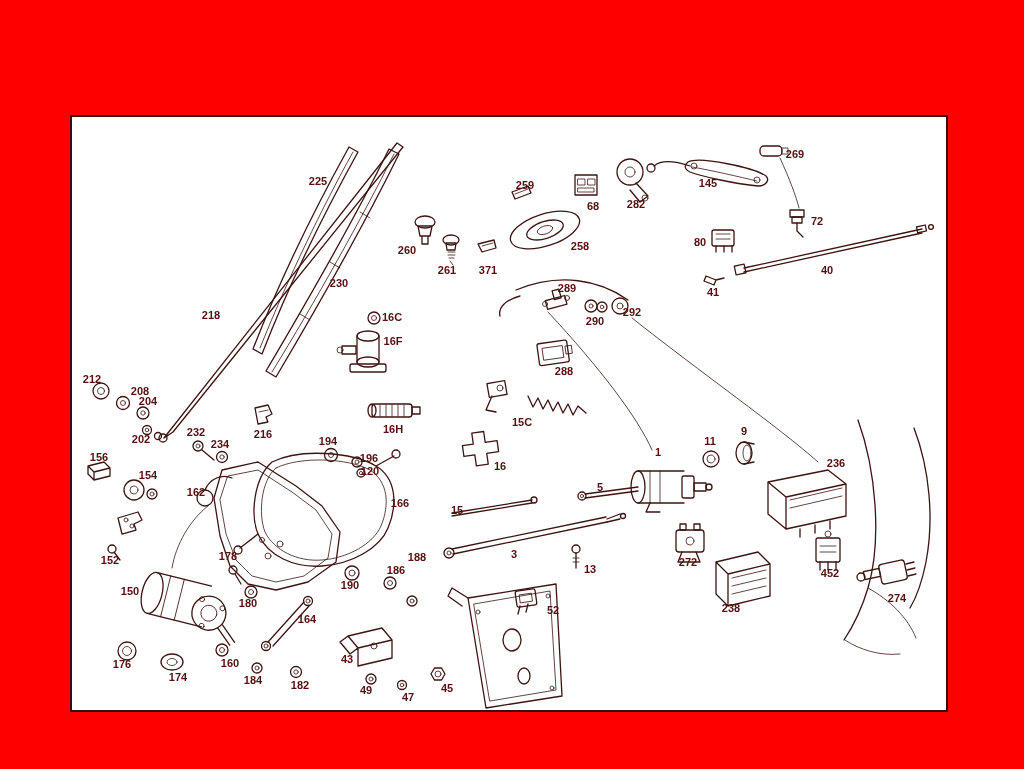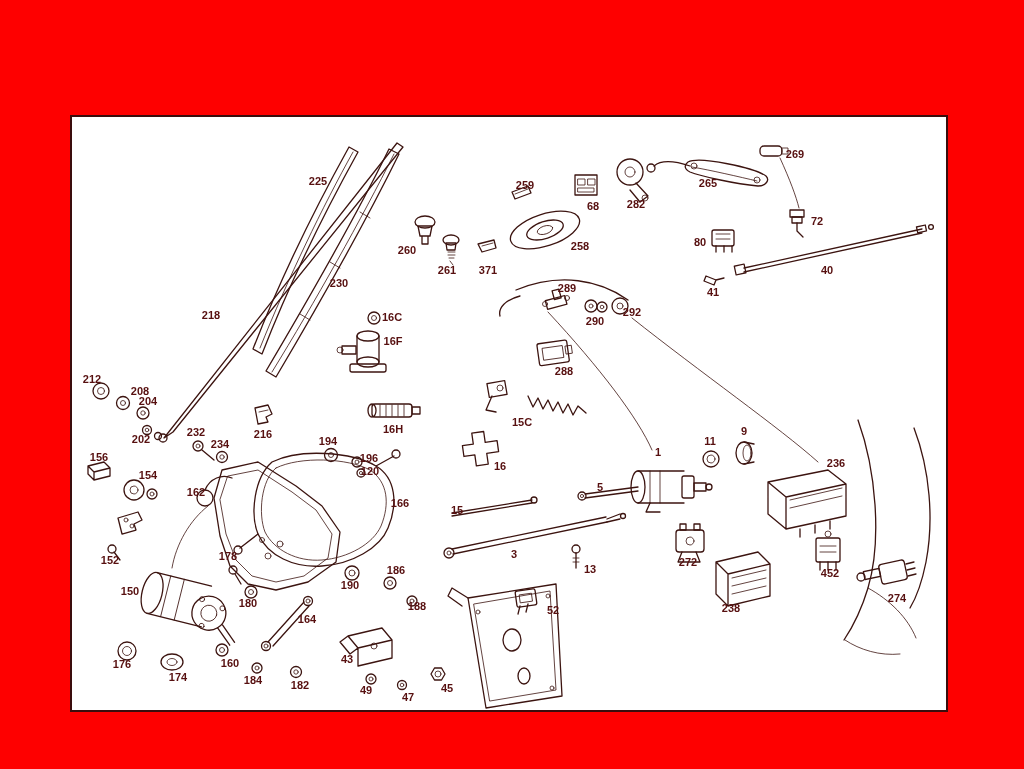--- a/index.html
+++ b/index.html
@@ -393,21 +393,21 @@
       <path class="th" d="M868,588 C890,600 908,618 916,638"></path>
       <path class="th" d="M845,640 C860,650 880,656 900,654"></path>
     </g>
   </svg>
 
   <div class="labels">
       <span class="part-label" style="left: 318px; top: 181px;">225</span>
       <span class="part-label" style="left: 525px; top: 185px;">259</span>
       <span class="part-label" style="left: 593px; top: 206px;">68</span>
       <span class="part-label" style="left: 636px; top: 204px;">282</span>
-      <span class="part-label" style="left: 708px; top: 183px;">265</span>
+      <span class="part-label" style="left: 708px; top: 183px;">145</span>
       <span class="part-label" style="left: 795px; top: 154px;">269</span>
       <span class="part-label" style="left: 817px; top: 221px;">72</span>
       <span class="part-label" style="left: 700px; top: 242px;">80</span>
       <span class="part-label" style="left: 407px; top: 250px;">260</span>
       <span class="part-label" style="left: 447px; top: 270px;">261</span>
       <span class="part-label" style="left: 488px; top: 270px;">371</span>
       <span class="part-label" style="left: 580px; top: 246px;">258</span>
       <span class="part-label" style="left: 827px; top: 270px;">40</span>
       <span class="part-label" style="left: 713px; top: 292px;">41</span>
       <span class="part-label" style="left: 339px; top: 283px;">230</span>
@@ -443,21 +443,21 @@
       <span class="part-label" style="left: 600px; top: 487px;">5</span>
       <span class="part-label" style="left: 110px; top: 560px;">152</span>
       <span class="part-label" style="left: 228px; top: 556px;">178</span>
       <span class="part-label" style="left: 514px; top: 554px;">3</span>
       <span class="part-label" style="left: 590px; top: 569px;">13</span>
       <span class="part-label" style="left: 688px; top: 562px;">272</span>
       <span class="part-label" style="left: 830px; top: 573px;">452</span>
       <span class="part-label" style="left: 130px; top: 591px;">150</span>
       <span class="part-label" style="left: 350px; top: 585px;">190</span>
       <span class="part-label" style="left: 396px; top: 570px;">186</span>
-      <span class="part-label" style="left: 417px; top: 606px;">188</span>
+      <span class="part-label" style="left: 417px; top: 557px;">188</span>
       <span class="part-label" style="left: 248px; top: 603px;">180</span>
       <span class="part-label" style="left: 731px; top: 608px;">238</span>
       <span class="part-label" style="left: 897px; top: 598px;">274</span>
       <span class="part-label" style="left: 553px; top: 610px;">52</span>
       <span class="part-label" style="left: 307px; top: 619px;">164</span>
       <span class="part-label" style="left: 122px; top: 664px;">176</span>
       <span class="part-label" style="left: 178px; top: 677px;">174</span>
       <span class="part-label" style="left: 218px; top: 663px; margin-left: 12px;">160</span>
       <span class="part-label" style="left: 253px; top: 680px;">184</span>
       <span class="part-label" style="left: 300px; top: 685px;">182</span>

